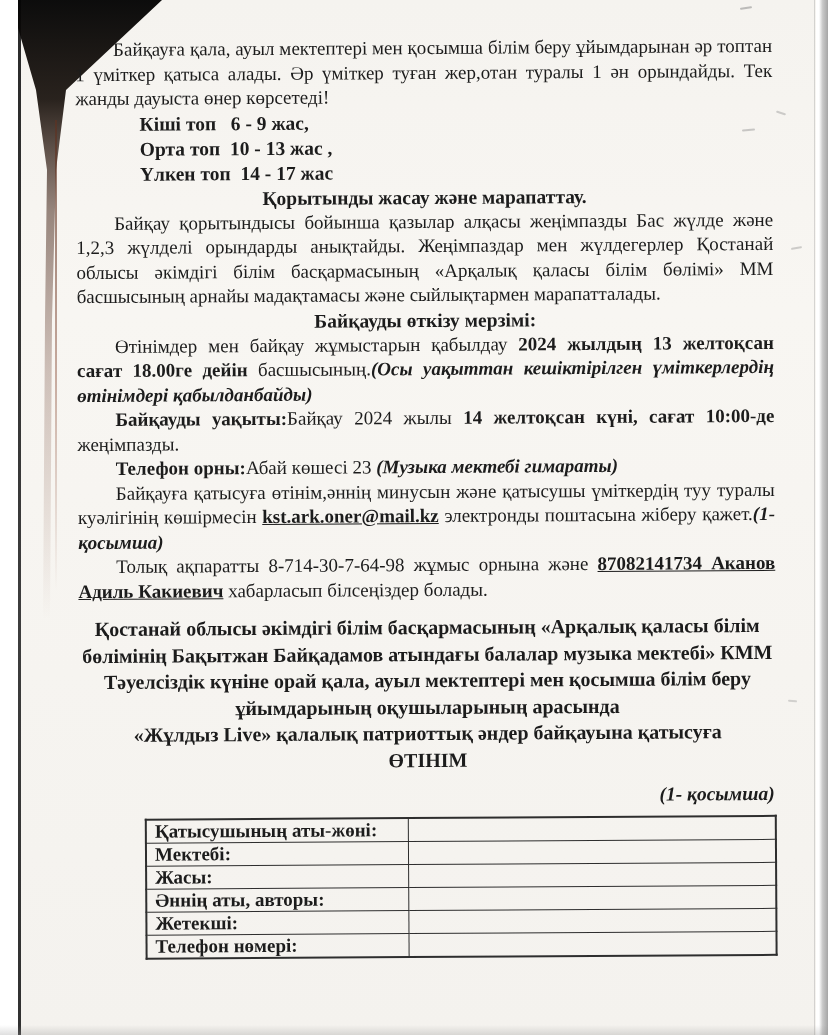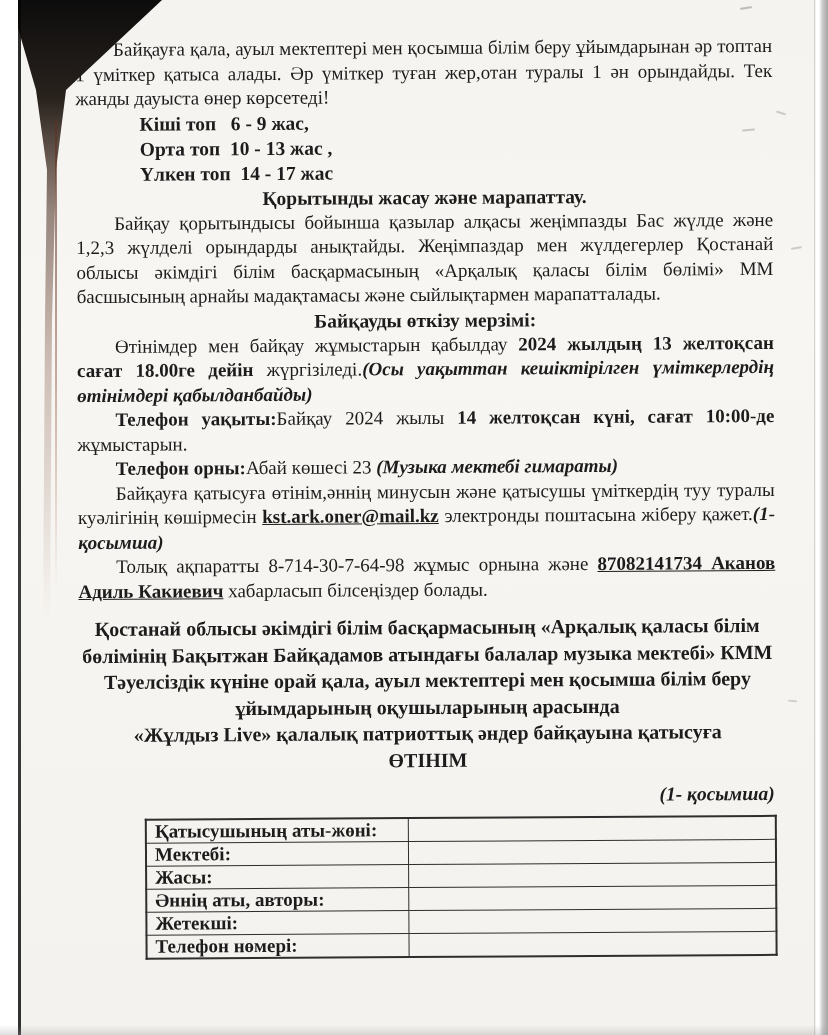--- a/index.html
+++ b/index.html
@@ -99,22 +99,22 @@
     <div class="age-list">
       <div class="age-line">Кіші топ   6 - 9 жас,</div>
       <div class="age-line">Орта топ  10 - 13 жас ,</div>
       <div class="age-line">Үлкен топ  14 - 17 жас</div>
     </div>
 
     <div class="heading-center">Қорытынды жасау және марапаттау.</div>
     <p class="para"><span class="">Байқау қорытындысы бойынша қазылар алқасы жеңімпазды Бас жүлде және 1,2,3 жүлделі орындарды анықтайды. Жеңімпаздар мен жүлдегерлер Қостанай облысы әкімдігі білім басқармасының «Арқалық қаласы білім бөлімі» ММ басшысының арнайы  мадақтамасы және сыйлықтармен марапатталады.</span></p>
 
     <div class="heading-center">Байқауды өткізу мерзімі:</div>
-    <p class="para"><span class="">Өтінімдер мен байқау  жұмыстарын  қабылдау </span><span class="b ">2024 жылдың 13 желтоқсан сағат 18.00ге дейін</span><span class=""> жүргізіледі.</span><span class="b i ">(Осы уақыттан кешіктірілген үміткерлердің өтінімдері қабылданбайды)</span></p>
-    <p class="para"><span class="b ">Телефон уақыты:</span><span class="">Байқау 2024   жылы </span><span class="b ">14 желтоқсан күні, сағат 10:00-де</span><span class=""> жұмыстарын.</span></p>
+    <p class="para"><span class="">Өтінімдер мен байқау  жұмыстарын  қабылдау </span><span class="b ">2024 жылдың 13 желтоқсан сағат 18.00ге дейін</span><span class=""> басшысының.</span><span class="b i ">(Осы уақыттан кешіктірілген үміткерлердің өтінімдері қабылданбайды)</span></p>
+    <p class="para"><span class="b ">Байқауды уақыты:</span><span class="">Байқау 2024   жылы </span><span class="b ">14 желтоқсан күні, сағат 10:00-де</span><span class=""> жеңімпазды.</span></p>
     <p class="para"><span class="b ">Телефон орны:</span><span class="">Абай көшесі 23 </span><span class="b i ">(Музыка мектебі гимараты)</span></p>
     <p class="para"><span class="">Байқауға  қатысуға  өтінім,әннің минусын және қатысушы үміткердің туу туралы куәлігінің көшірмесін </span><span class="b u">kst.ark.oner@mail.kz</span><span class=""> электронды поштасына жіберу қажет.</span><span class="b i ">(1- қосымша)</span></p>
     <p class="para"><span class="">Толық ақпаратты 8-714-30-7-64-98 жұмыс орнына және </span><span class="b u">87082141734 Аканов Адиль Какиевич</span><span class=""> хабарласып білсеңіздер болады.</span></p>
 
     <div class="app-header">
       <div class="hline">Қостанай облысы әкімдігі білім басқармасының «Арқалық қаласы білім</div>
       <div class="hline">бөлімінің Бақытжан Байқадамов атындағы балалар музыка мектебі» КММ</div>
       <div class="hline">Тәуелсіздік күніне орай қала, ауыл мектептері мен қосымша білім беру</div>
       <div class="hline">ұйымдарының оқушыларының арасында</div>
       <div class="hline">«Жұлдыз Live» қалалық патриоттық әндер байқауына қатысуға</div>

